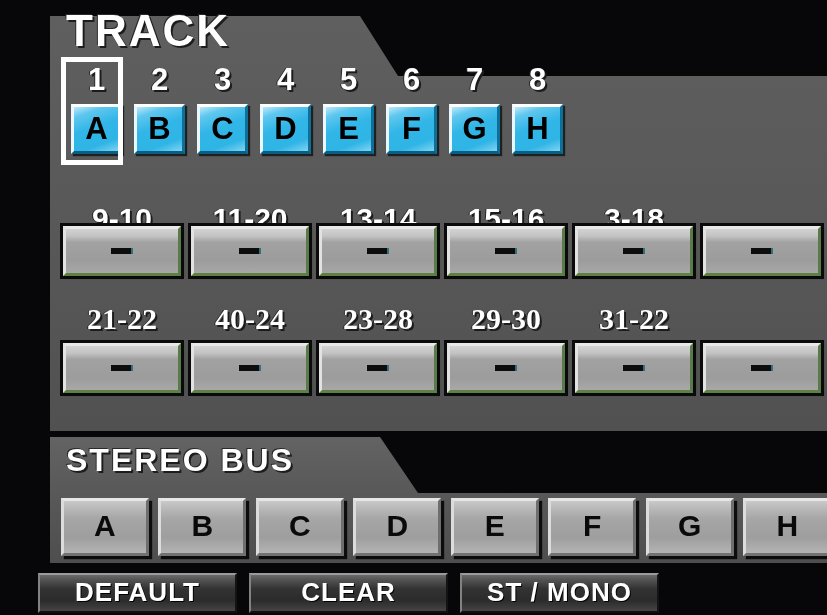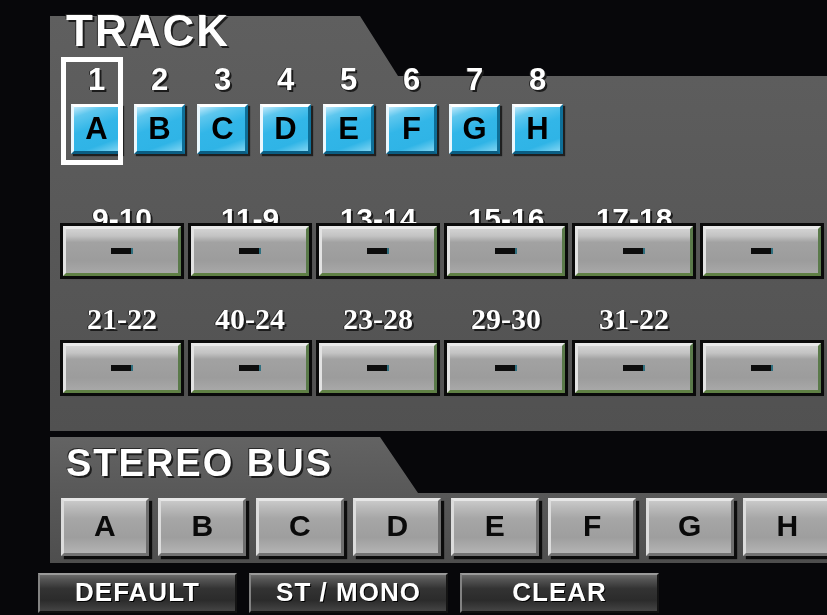--- a/index.html
+++ b/index.html
@@ -183,21 +183,21 @@
       368px 56px,
       795px 56px,
       795px 126px,
       0 126px
     );
   }
   #stereo-title {
     position: absolute;
     left: 34px;
     top: 442px;
-    font-size: 38px;
+    font-size: 32px;
     font-weight: bold;
     letter-spacing: 2px;
     color: #ffffff;
     text-shadow: 2px 2px 0 #1d1d1d, -1px -1px 0 #2a2a2a;
   }
 
   #stereo-btn-row {
     position: absolute;
     left: 24px;
     top: 498px;
@@ -297,24 +297,24 @@
     </div>
     <div class="track-btn-cell">
       <div class="track-btn">H</div>
     </div>
   </div>
 
   <div id="track-select-frame"></div>
 
   <div class="pair-label-row" id="pair-label-row-1">
     <div class="pair-label">9-10</div>
-    <div class="pair-label">11-9</div>
+    <div class="pair-label">11-20</div>
     <div class="pair-label">13-14</div>
     <div class="pair-label">15-16</div>
-    <div class="pair-label">17-18</div>
+    <div class="pair-label">3-18</div>
   </div>
 
   <div class="pair-btn-row" id="pair-btn-row-1">
     <div class="pair-btn-cell">
       <div class="pair-btn">
           <span class="dash"></span>
         </div>
     </div>
     <div class="pair-btn-cell">
       <div class="pair-btn">
@@ -409,17 +409,17 @@
     <div class="stereo-cell">
       <div class="stereo-btn">G</div>
     </div>
     <div class="stereo-cell">
       <div class="stereo-btn">H</div>
     </div>
   </div>
 
   <div id="bottom-bar">
     <div class="bottom-btn">DEFAULT</div>
+    <div class="bottom-btn">CLEAR</div>
     <div class="bottom-btn">ST / MONO</div>
-    <div class="bottom-btn">CLEAR</div>
   </div>
 
 </div>
 
 </body></html>

